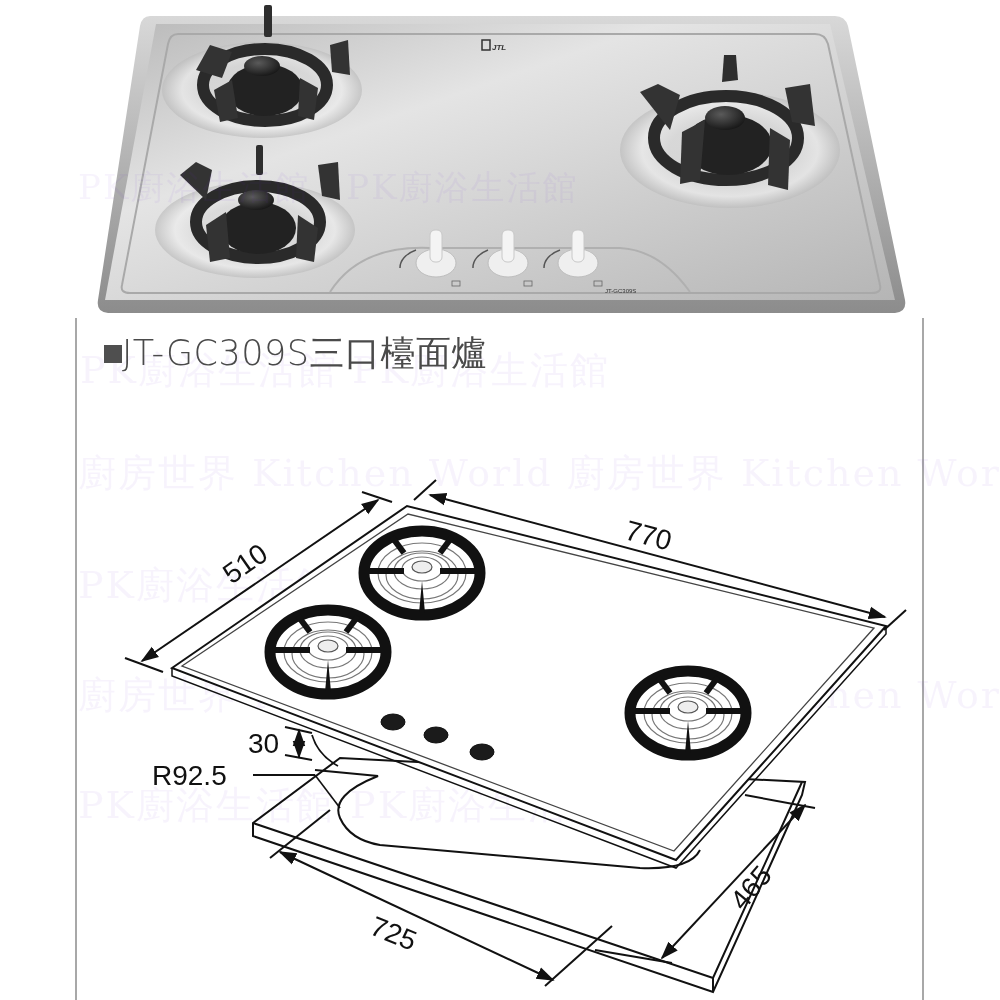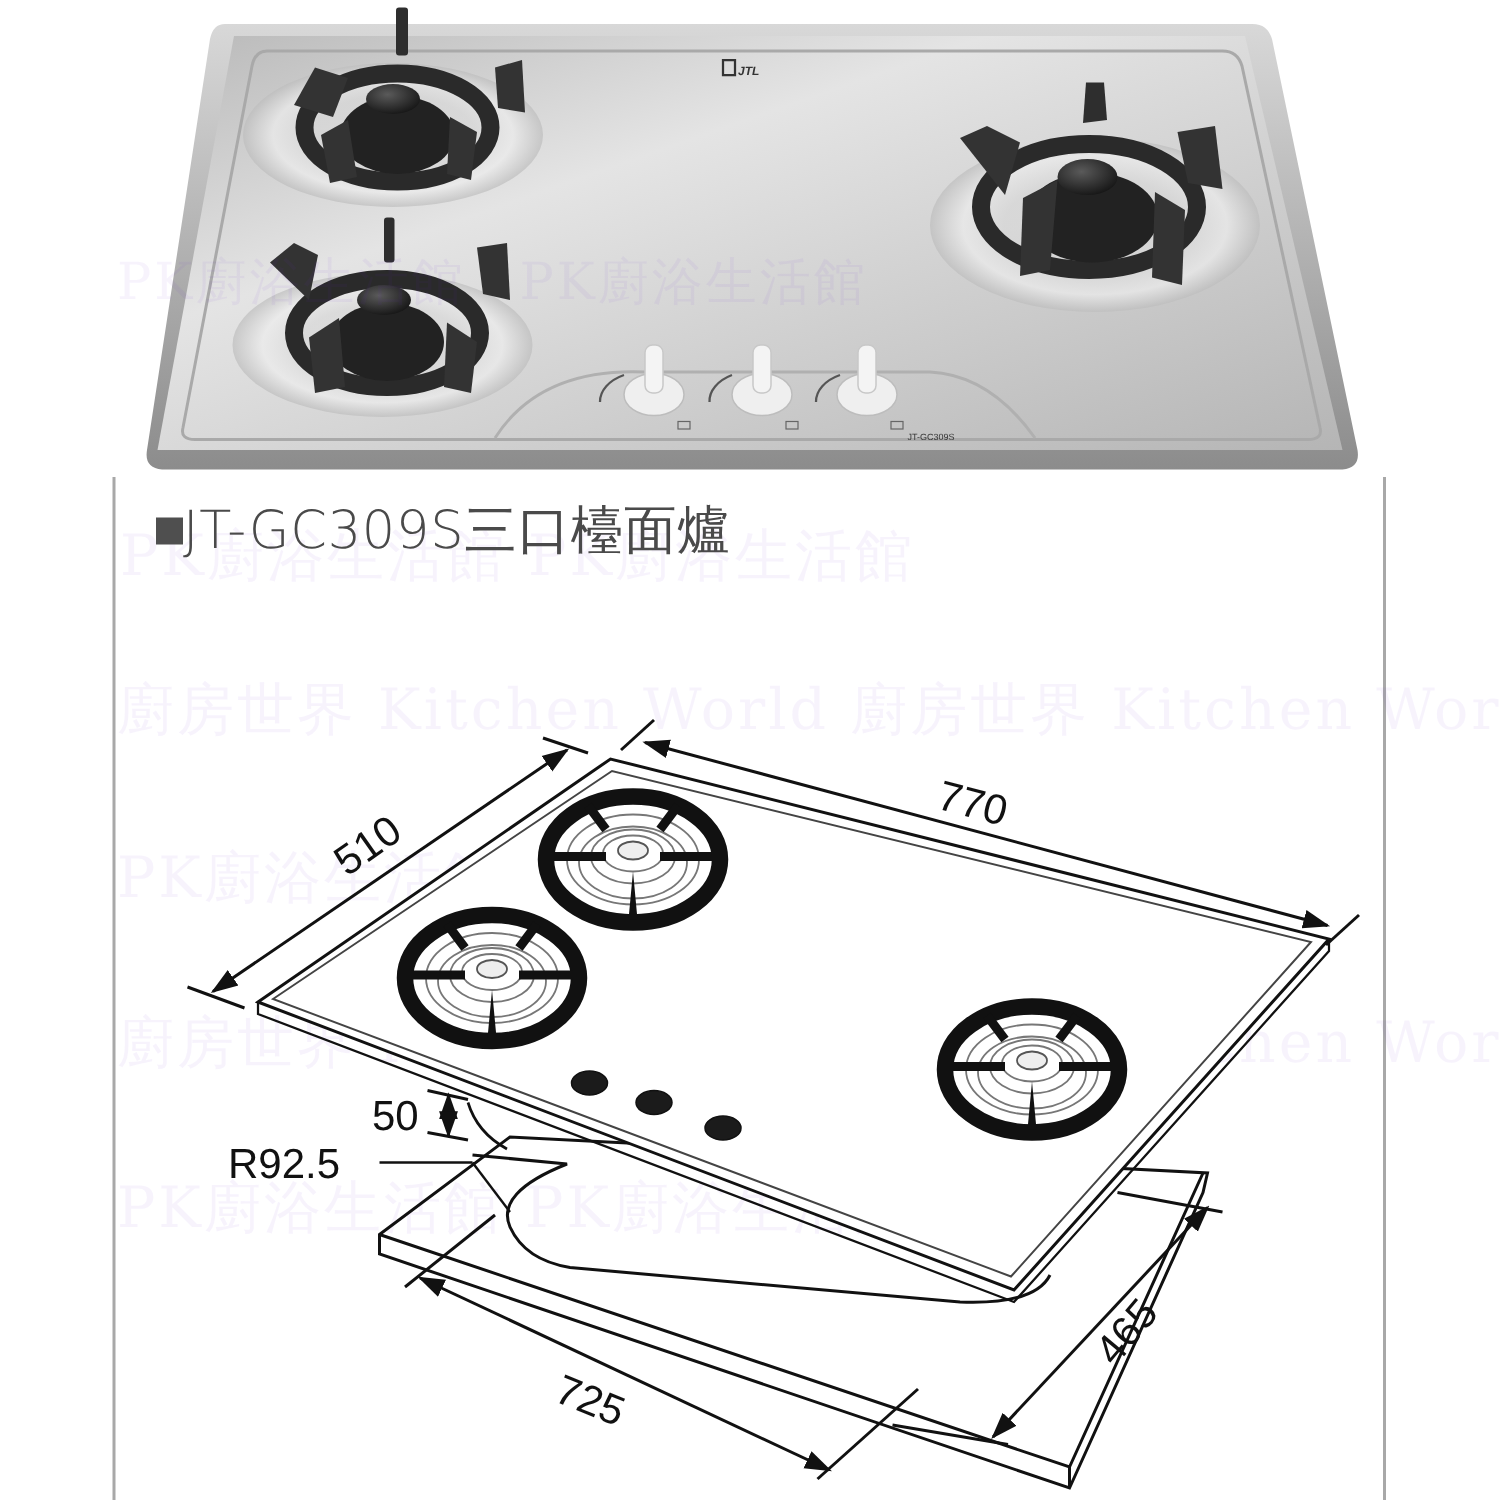--- a/index.html
+++ b/index.html
@@ -201,16 +201,16 @@
 
   <g stroke="#111" stroke-width="2" fill="none">
     <line x1="745" y1="795" x2="815" y2="808"></line>
     <line x1="595" y1="950" x2="672" y2="963"></line>
     <line x1="662" y1="958" x2="805" y2="805" marker-start="url(#arr)" marker-end="url(#arr)"></line>
   </g>
 </svg>
 
 <div class="dim" style="left:222px;top:548px;transform:rotate(-35deg);">510</div>
 <div class="dim" style="left:625px;top:520px;transform:rotate(15deg);">770</div>
-<div class="dim" style="left:248px;top:728px;">50</div>
+<div class="dim" style="left:248px;top:728px;">30</div>
 <div class="dim" style="left:152px;top:760px;">R92.5</div>
 <div class="dim" style="left:370px;top:918px;transform:rotate(22deg);">725</div>
 <div class="dim" style="left:728px;top:872px;transform:rotate(-50deg);">465</div>
 
 </body></html>

